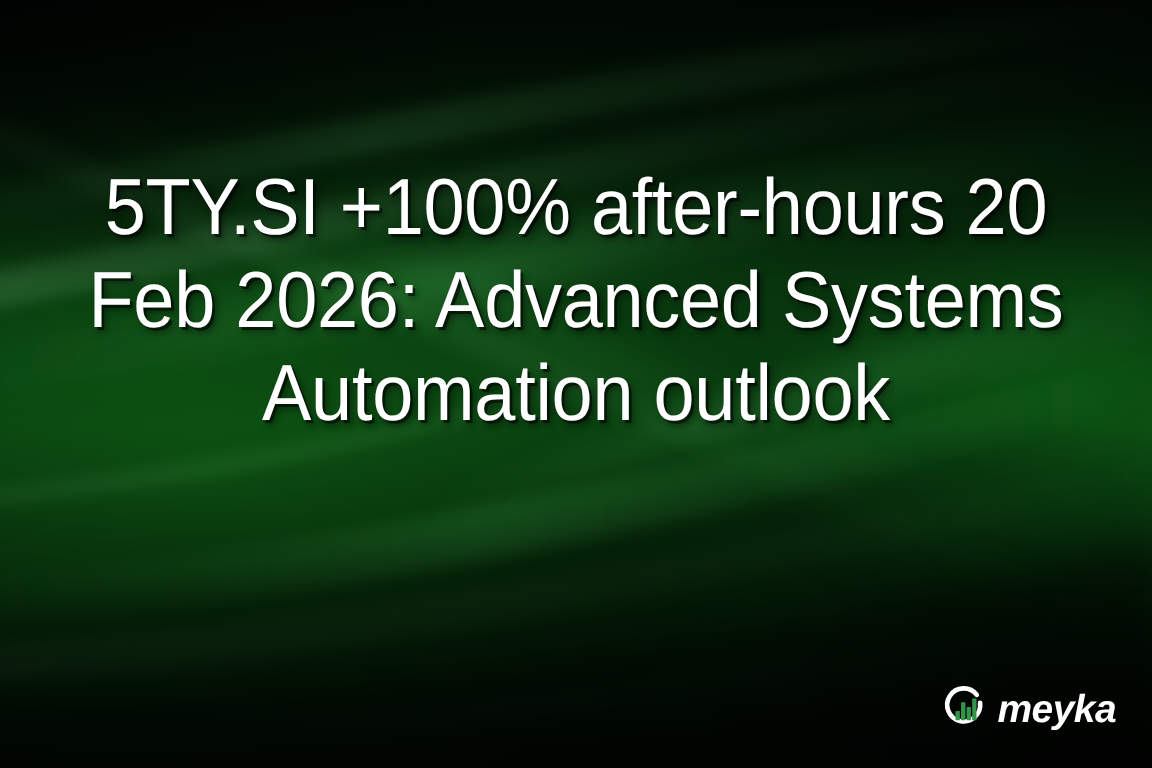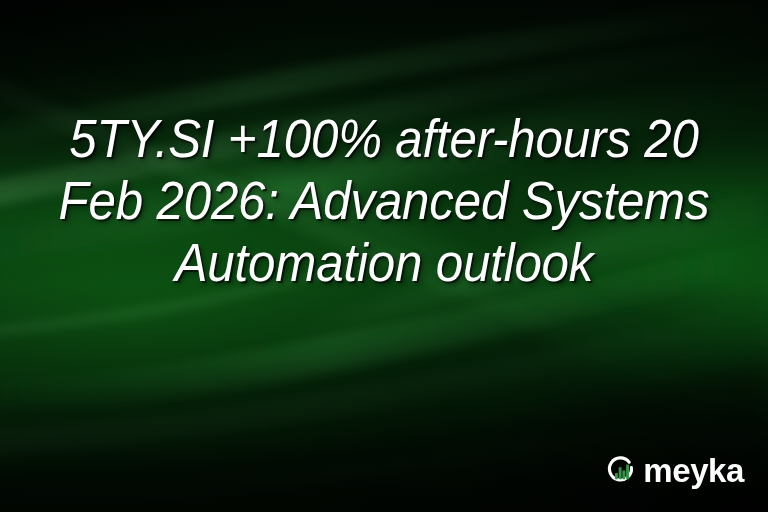--- a/index.html
+++ b/index.html
@@ -56,21 +56,20 @@
   .waves svg { display: block; width: 100%; height: 100%; }
 
   
   .headline-wrap {
     position: absolute;
     left: 0; right: 0;
     top: 108px;
     text-align: center;
     padding: 0 17px;
     box-sizing: border-box;
-    font-style: italic;
   }
   .headline {
     margin: 0;
     font-family: "Liberation Sans Narrow", "Liberation Sans", sans-serif;
     font-size: 53px;
     line-height: 62px;
     font-weight: 400;
     letter-spacing: -0.2px;
     color: #ffffff;
     text-shadow:
@@ -91,26 +90,27 @@
     gap: 6px;
   }
   .logo-mark {
     width: 32px;
     height: 32px;
     flex: 0 0 auto;
     display: block;
   }
   .logo-text {
     font-family: "Liberation Sans", sans-serif;
-    font-size: 33px;
+    font-size: 26px;
     font-weight: bold;
     color: #ffffff;
     letter-spacing: -0.4px;
     line-height: 1;
     padding-bottom: 1px;
+    font-style: italic;
   }
 </style>
 </head>
 <body>
 
 <div id="card">
 
   <div class="bg-base"></div>
   <div class="bg-tint-right"></div>
 

